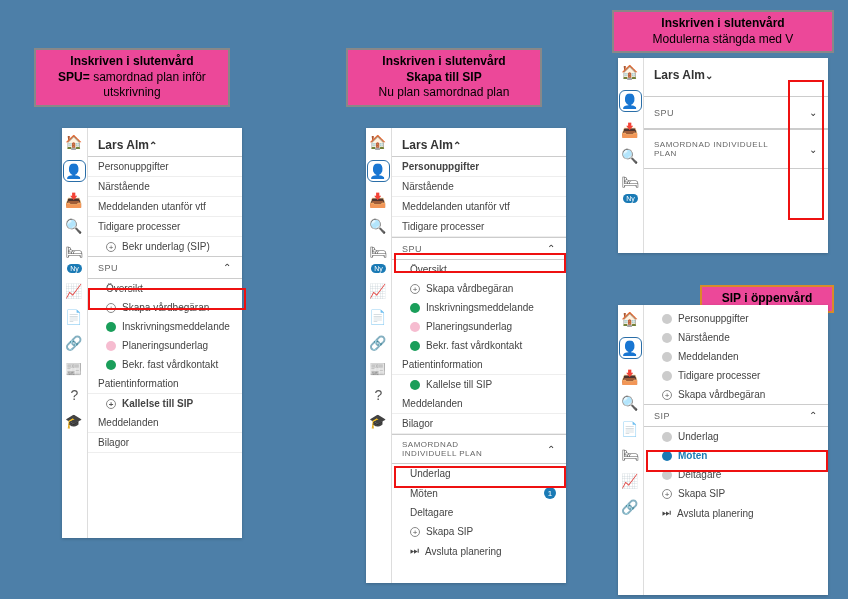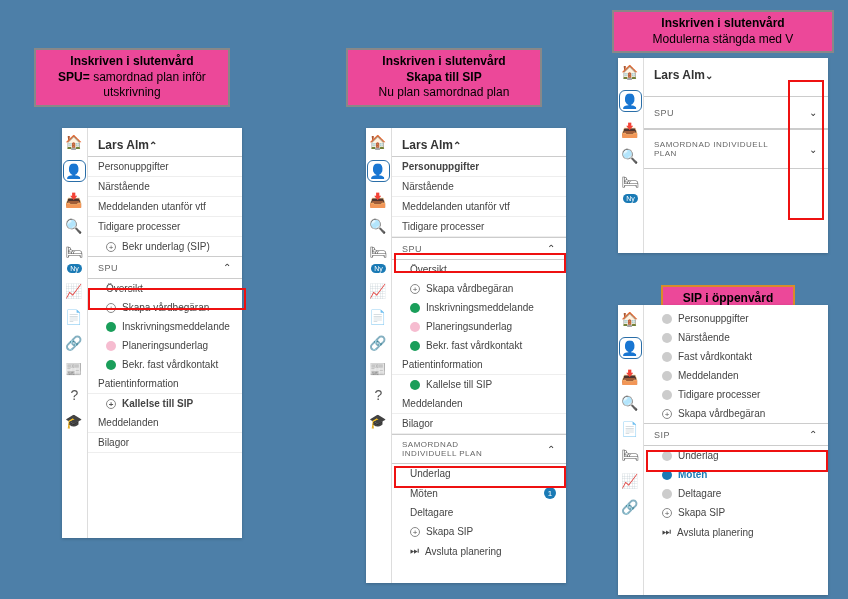--- a/index.html
+++ b/index.html
@@ -118,21 +118,21 @@
 </div>
 <div class="label-box" style="left:346px; top:48px; width:196px;">
   <b>Inskriven i slutenvård</b><br>
   <b>Skapa till SIP</b><br>
   <span>Nu plan samordnad plan</span>
 </div>
 <div class="label-box" style="left:612px; top:10px; width:222px;">
   <b>Inskriven i slutenvård</b><br>
   <span>Modulerna stängda med  V</span>
 </div>
-<div class="label-box orange" style="left:661px; top:285px; width:134px; font-weight:bold;">
+<div class="label-box orange" style="left:700px; top:285px; width:134px; font-weight:bold;">
   <span>SIP i öppenvård</span>
 </div>
 
 <div class="panel" style="left:62px; top:128px; width:180px; height:410px;">
   <div class="iconbar">
     <span class="ic">🏠</span>
     <span class="ic active">👤</span>
     <span class="ic">📥</span>
     <span class="ic">🔍</span>
     <span class="ic">🛏</span>
@@ -341,24 +341,20 @@
     <div class="row sub">
         <span class="bullet dot"></span>
         <span>Personuppgifter</span>
       </div>
     <div class="row sub">
         <span class="bullet dot"></span>
         <span>Närstående</span>
       </div>
     <div class="row sub">
         <span class="bullet dot"></span>
-        <span>Fast vårdkontakt</span>
-      </div>
-    <div class="row sub">
-        <span class="bullet dot"></span>
         <span>Meddelanden</span>
       </div>
     <div class="row sub">
         <span class="bullet dot"></span>
         <span>Tidigare processer</span>
       </div>
     <div class="row sub">
         <span class="bullet plus">+</span>
         <span>Skapa vårdbegäran</span>
       </div>

